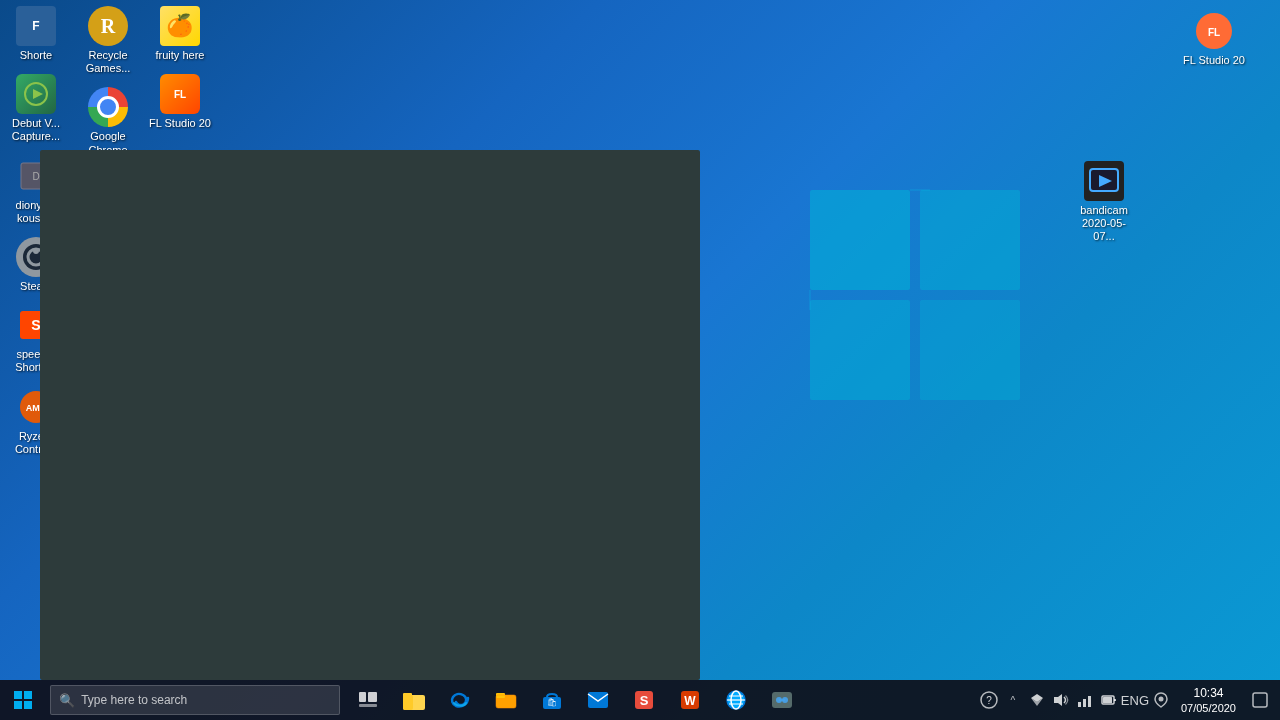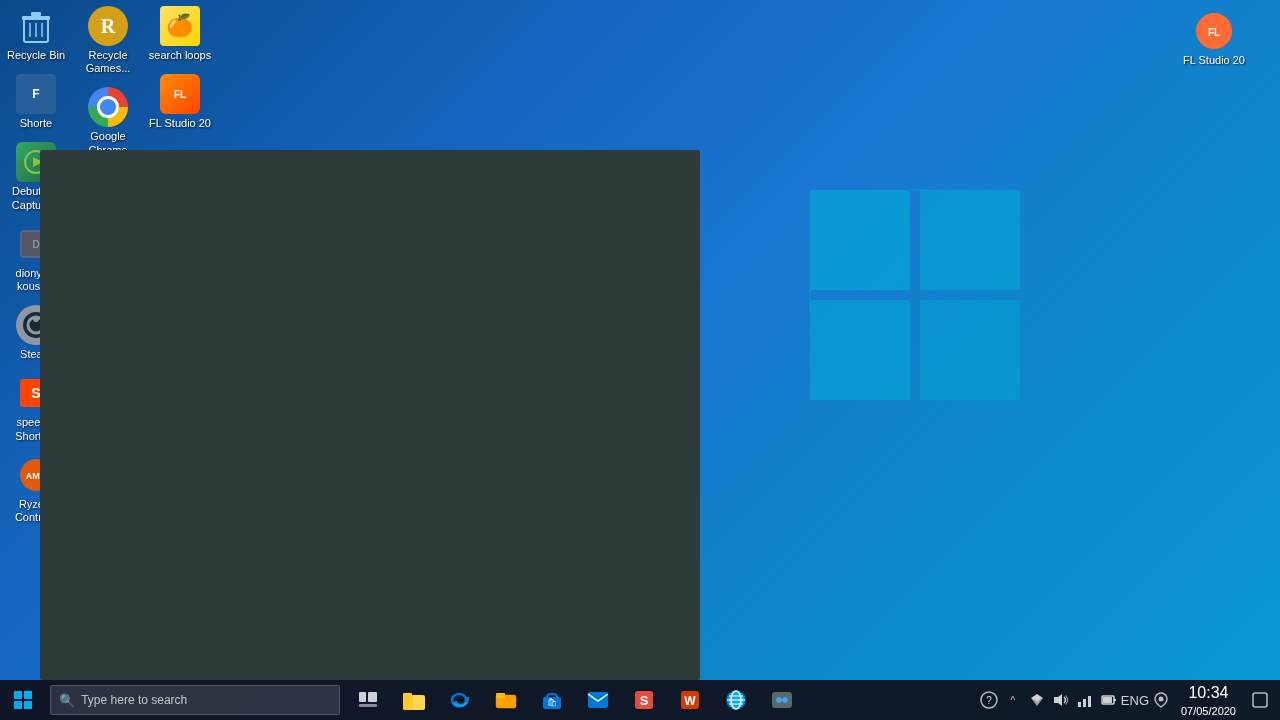--- a/index.html
+++ b/index.html
@@ -150,21 +150,21 @@
       align-items: center;
       justify-content: center;
       padding: 0 8px;
       cursor: pointer;
       height: 40px;
       min-width: 60px;
     }
 
     .clock-time {
       color: #fff;
-      font-size: 16px;
+      font-size: 12px;
       line-height: 1.4;
     }
 
     .clock-date {
       color: #fff;
       font-size: 11px;
       line-height: 1.2;
     }
 
     .notification-btn {
@@ -236,33 +236,20 @@
       <rect x="10" y="120" width="100" height="100" rx="2" fill="#00b4d8" opacity="0.75"></rect>
       <rect x="120" y="120" width="100" height="100" rx="2" fill="#00b4d8" opacity="0.6"></rect>
 
       <line x1="110" y1="10" x2="130" y2="10" stroke="#00d4f0" stroke-width="1" opacity="0.5"></line>
       <line x1="10" y1="110" x2="10" y2="130" stroke="#00d4f0" stroke-width="1" opacity="0.5"></line>
     </svg>
   </div>
 
   <div style="position:absolute; left:0; top:0; display:flex; flex-direction:column;">
 
-    <div class="desktop-icon">
-      <div class="icon-img">
-        <svg width="36" height="36" viewBox="0 0 36 36">
-          <rect x="6" y="10" width="24" height="24" rx="2" fill="none" stroke="#90caf9" stroke-width="2"></rect>
-          <rect x="4" y="8" width="28" height="4" rx="1" fill="#90caf9"></rect>
-          <rect x="13" y="4" width="10" height="4" rx="1" fill="#90caf9"></rect>
-          <line x1="12" y1="15" x2="12" y2="29" stroke="#90caf9" stroke-width="1.5"></line>
-          <line x1="18" y1="15" x2="18" y2="29" stroke="#90caf9" stroke-width="1.5"></line>
-          <line x1="24" y1="15" x2="24" y2="29" stroke="#90caf9" stroke-width="1.5"></line>
-        </svg>
-      </div>
-      <span class="icon-label">Recycle Bin</span>
-    </div>
 
     <div class="desktop-icon">
       <div class="icon-img">
         <div class="icon-fraps">F</div>
       </div>
       <span class="icon-label">Shorte</span>
     </div>
 
     <div class="desktop-icon">
       <div class="icon-img">
@@ -363,21 +350,21 @@
     </div>
 
   </div>
 
   <div style="position:absolute; left:144px; top:0; display:flex; flex-direction:column;">
 
     <div class="desktop-icon">
       <div class="icon-img">
         <div class="fruity-icon-img">🍊</div>
       </div>
-      <span class="icon-label">search loops</span>
+      <span class="icon-label">fruity here</span>
     </div>
 
     <div class="desktop-icon">
       <div class="icon-img">
         <div class="fl-icon">FL</div>
       </div>
       <span class="icon-label">FL Studio 20</span>
     </div>
 
   </div>
@@ -387,20 +374,33 @@
       <div class="icon-img">
         <svg width="40" height="40" viewBox="0 0 40 40">
           <circle cx="20" cy="20" r="18" fill="#ff6b35"></circle>
           <text x="20" y="25" text-anchor="middle" fill="#fff" font-size="10" font-weight="bold" font-family="sans-serif">FL</text>
         </svg>
       </div>
       <span class="icon-label" style="color:#fff;text-shadow:1px 1px 2px rgba(0,0,0,0.8);font-size:11px;text-align:center;">FL Studio 20</span>
     </div>
   </div>
 
+  <div style="position:absolute; right:140px; top:155px;">
+    <div class="desktop-icon">
+      <div class="icon-img">
+        <div class="icon-bandicam">
+          <svg width="32" height="32" viewBox="0 0 32 32">
+            <rect x="2" y="4" width="28" height="22" rx="3" fill="#1a1a2e" stroke="#4af" stroke-width="2"></rect>
+            <polygon points="11,10 24,16 11,22" fill="#4af"></polygon>
+          </svg>
+        </div>
+      </div>
+      <span class="icon-label" style="color:#fff;text-shadow:1px 1px 2px rgba(0,0,0,0.8);font-size:11px;text-align:center;max-width:80px;">bandicam<br>2020-05-07...</span>
+    </div>
+  </div>
 
   <div class="dark-panel">
   </div>
 
 </div>
 
 <div class="taskbar">
 
   <div class="start-btn">
     <svg width="18" height="18" viewBox="0 0 18 18">

